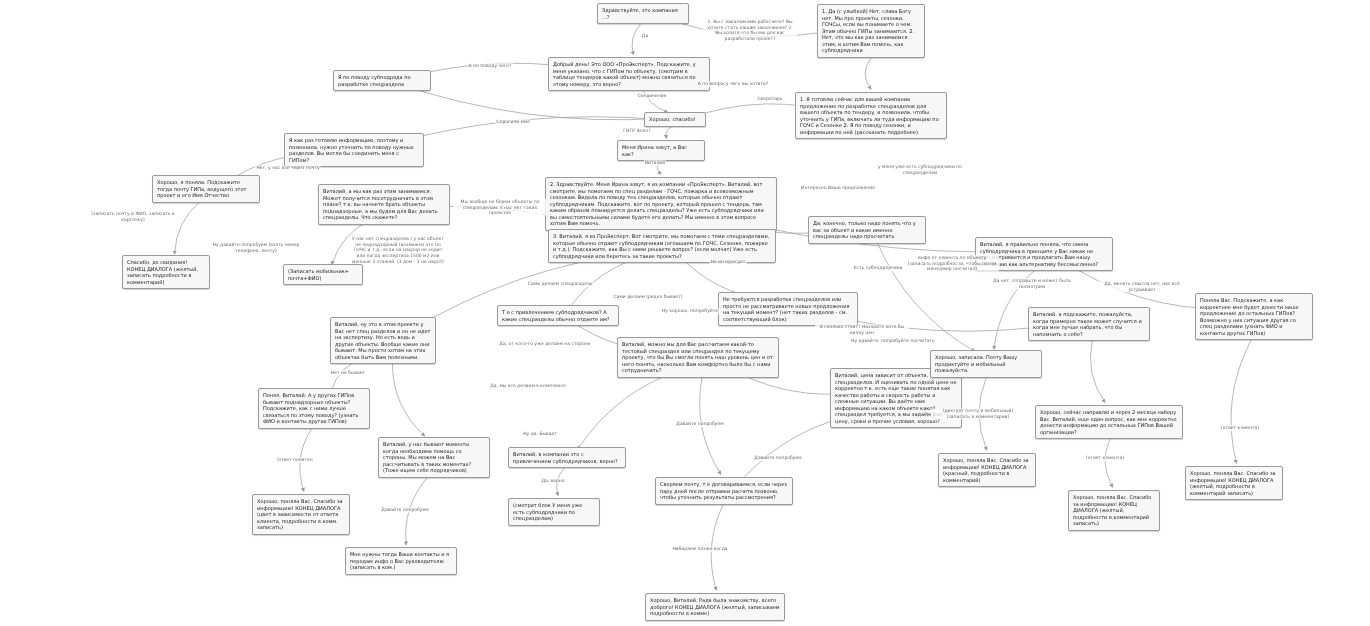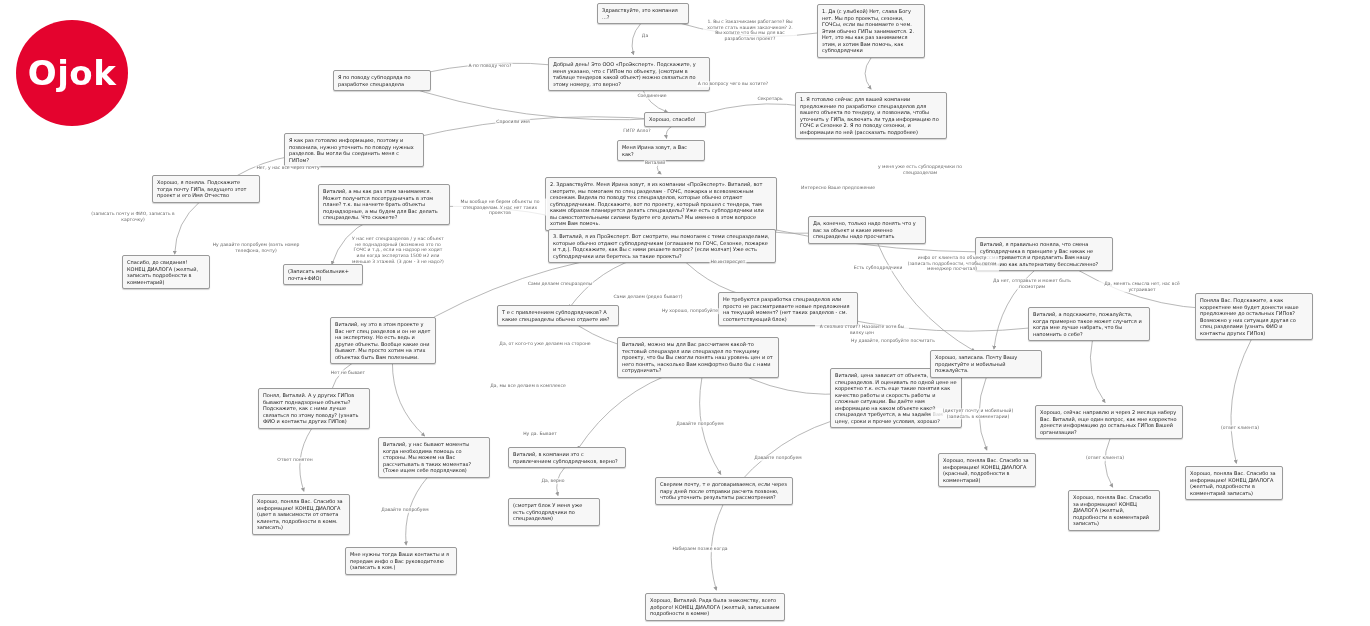--- a/index.html
+++ b/index.html
@@ -136,16 +136,13 @@
       <div class="edge-label" style="left: 553px; top: 481px;">Да, верно</div>
       <div class="edge-label" style="left: 700px; top: 424px;">Давайте попробуем</div>
       <div class="edge-label" style="left: 778px; top: 458px;">Давайте попробуем</div>
       <div class="edge-label" style="left: 700px; top: 549px;">Набираем позже когда</div>
       <div class="edge-label" style="left: 893px; top: 341px;">Ну давайте, попробуйте посчитать</div>
       <div class="edge-label" style="left: 862px; top: 330px;">А сколько стоит? Назовите хотя бы вилку цен</div>
       <div class="edge-label" style="left: 978px; top: 414px;">(диктует почту и мобильный) (записать в комментарии)</div>
       <div class="edge-label" style="left: 1105px; top: 458px;">(ответ клиента)</div>
       <div class="edge-label" style="left: 1240px; top: 428px;">(ответ клиента)</div>
     </div>
-  <div class="logo" id="logo" style="background: rgb(228, 3, 46);">
-    <span>Ojok</span>
-  </div>
 </div>
 
 </body></html>

